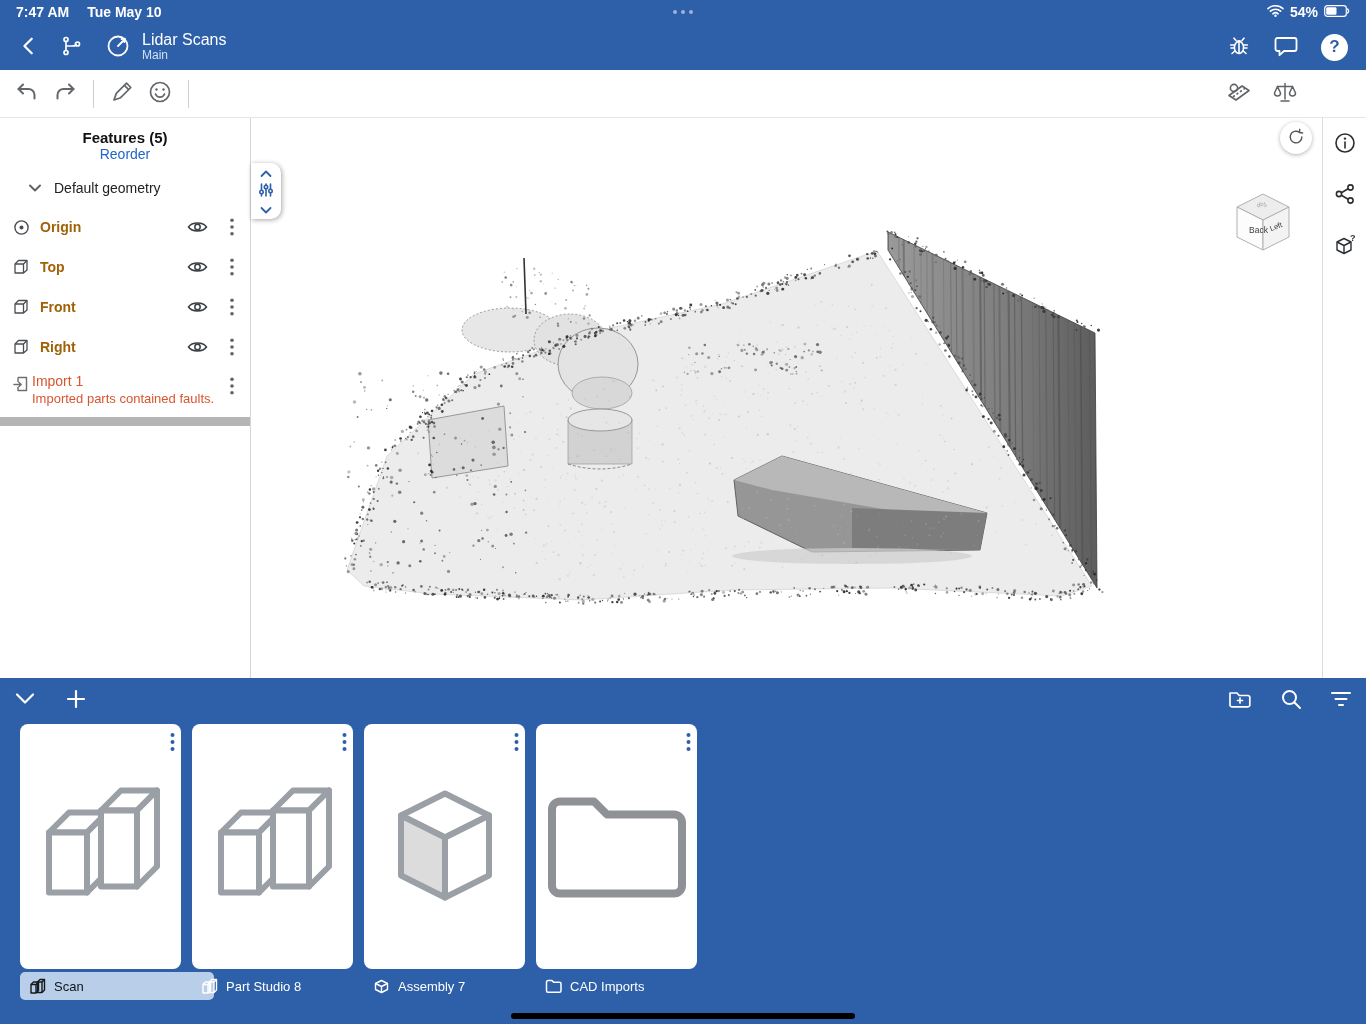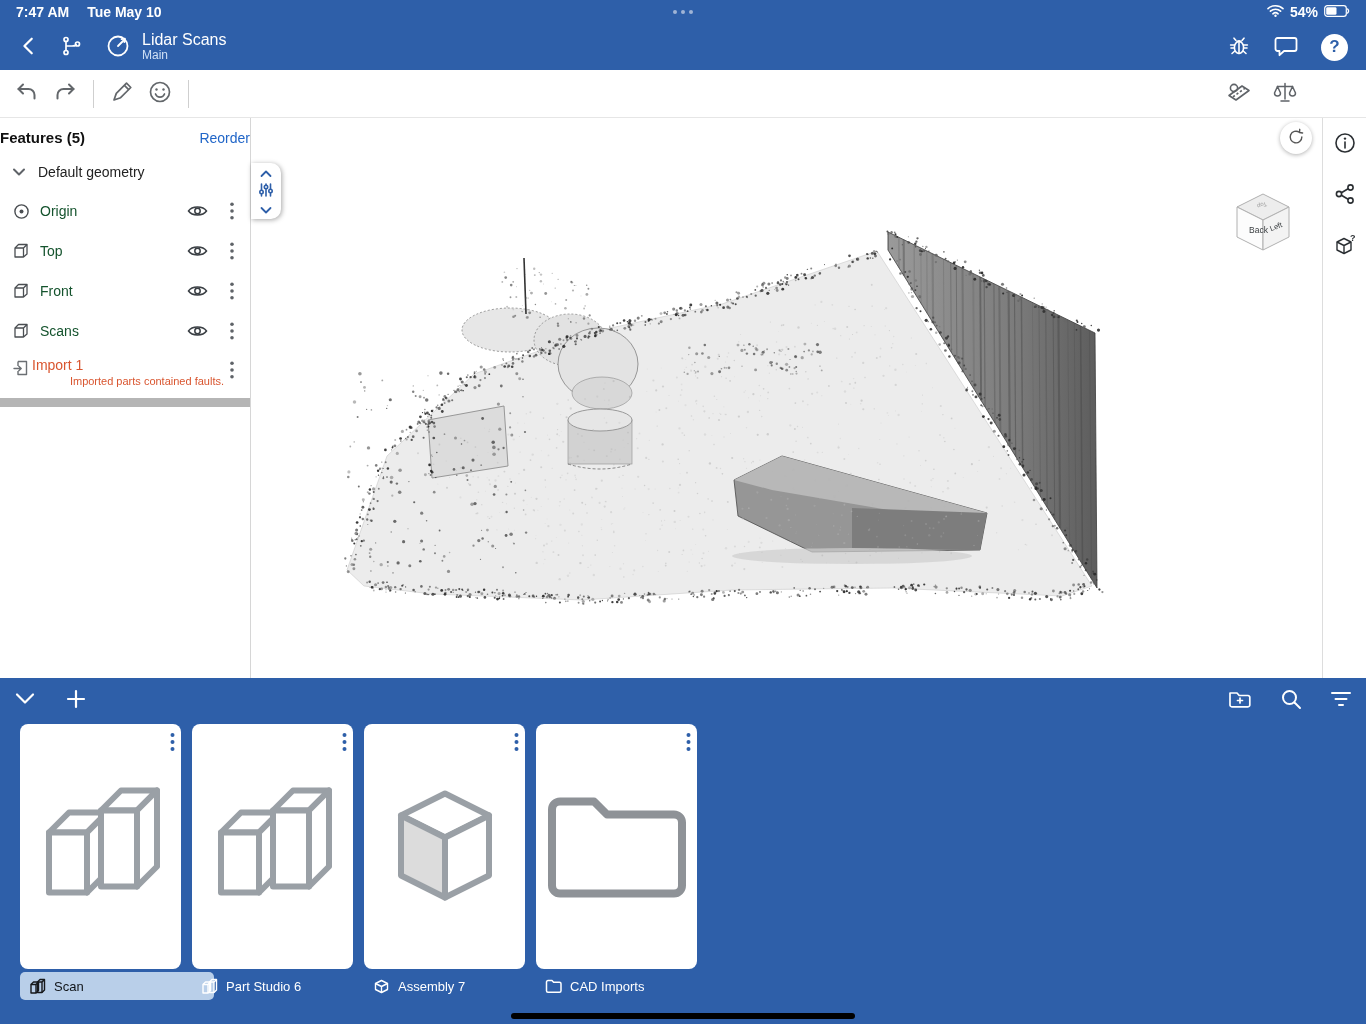--- a/index.html
+++ b/index.html
@@ -31,33 +31,33 @@
   .toolbar { position:absolute; top:70px; left:0; right:0; height:48px; background:#fff;
     border-bottom:1px solid #e6e6e6; display:flex; align-items:center; padding:0 8px; z-index:15; }
   .tb-sep { width:1px; height:28px; background:#cfcfcf; margin:0 9px; }
   .tbtn { width:38px; height:38px; display:flex; align-items:center; justify-content:center;
     background:none; border:none; }
   .tb-right { margin-left:auto; margin-right:54px; display:flex; align-items:center; gap:8px; }
 
   
   .features { position:absolute; top:118px; left:0; width:251px; bottom:346px; background:#fff;
     border-right:1px solid #d6d6d6; font-size:14px; color:#1c1e21; z-index:10; }
-  .features-header { display:flex; align-items:center; justify-content:space-between; padding:11px 0 9px; }
+  .features-header { display:flex; align-items:center; justify-content:space-between; padding:11px 12px 9px;flex-direction:column; }
   .features-title { font-size:15px; font-weight:bold; color:#111; }
   .reorder-link { font-size:14px; color:#2166c8; background:none; border:none; }
-  .group-row { display:flex; align-items:flex-start; gap:12px; padding:9px 12px 11px; color:#222; }
+  .group-row { display:flex; align-items:flex-start; gap:12px; padding:9px 12px 11px; color:#222;margin-left:16px; }
   .feat-row { display:flex; align-items:center; height:40px; padding:0 10px 0 10px; }
   .feat-ic { width:22px; display:flex; justify-content:center; }
-  .feat-label { flex:1; margin-left:8px; color:#14532d; }
+  .feat-label { flex:1; margin-left:8px; color:#a16207;font-weight:bold; }
   .eye-btn { background:none; border:none; margin-right:16px; display:flex; }
   .kebab-btn { background:none; border:none; display:flex; width:16px; justify-content:center; }
   .import-row { display:flex; align-items:flex-start; padding:6px 10px 4px; }
   .import-text { flex:1; margin-left:0; }
   .import-label { color:#d9552f; font-size:14px; }
-  .import-warning { color:#d9552f; font-size:11px; margin-top:2px;text-align:right; }
+  .import-warning { color:#d9552f; font-size:13px; margin-top:2px; }
   .progressbar { height:9px; background:#b5b5b5; margin-top:7px; width:100%; }
 
   
   .panel-handle { position:absolute; left:251px; top:163px; width:30px; height:56px; background:#fff;
     border-radius:0 10px 10px 0; box-shadow:1px 1px 5px rgba(0,0,0,.35); display:flex; z-index:12;
     flex-direction:column; align-items:center; justify-content:center; gap:1px; border:none; }
 
   
   .canvas { position:absolute; left:252px; right:44px; top:118px; bottom:346px; background:#fff; overflow:hidden; }
   .scan-svg { position:absolute; left:0; top:0; }
@@ -316,21 +316,21 @@
     </button>
   </div>
 
   <div class="feat-row">
     <span class="feat-ic">
       <svg width="18" height="18" viewBox="0 0 18 18" fill="none" stroke="#4a4e52" stroke-width="1.3" stroke-linejoin="round">
           <path d="M3 15 V6 l3.5-3.5 H15 V12 L11.5 15 z"></path>
           <path d="M3 6 h8.5 V15 M11.5 6 L15 2.5"></path>
         </svg>
     </span>
-    <span class="feat-label">Scans</span>
+    <span class="feat-label">Right</span>
     <button class="eye-btn">
       <svg width="21" height="14" viewBox="0 0 21 14" fill="none" stroke="#3a3f44" stroke-width="1.5">
           <path d="M1.5 7 C5 1.8 16 1.8 19.5 7 C16 12.2 5 12.2 1.5 7 z"></path>
           <circle cx="10.5" cy="7" r="2.7"></circle>
         </svg>
     </button>
     <button class="kebab-btn">
       <svg width="4" height="18" viewBox="0 0 4 18">
           <circle cx="2" cy="2.2" r="1.8" fill="#5f6368"></circle>
           <circle cx="2" cy="9" r="1.8" fill="#5f6368"></circle>
@@ -2514,21 +2514,21 @@
       </button>
       <button class="card-label">
         <span class="mini">
           <svg width="17" height="17" viewBox="0 0 17 17" fill="none" stroke="#fff" stroke-width="1.4" stroke-linejoin="round">
             <rect x="2" y="6.5" width="5" height="8.5"></rect>
               <path d="M2 6.5 l2.5-2.5 h5 L7 6.5 M7 15 l2.5-2.5 v-8.5"></path>
             <rect x="8.5" y="4" width="4.5" height="10.5"></rect>
               <path d="M8.5 4 l2.5-2.5 h4.5 L13 4 M13 14.5 l2.5-2.5 v-10.5"></path>
           </svg>
         </span>
-        <span>Part Studio 6</span>
+        <span>Part Studio 8</span>
       </button>
     </div>
 
     <div class="tab-col">
       <button class="card">
         <span class="card-kebab">
           <svg width="5" height="20" viewBox="0 0 5 20">
               <circle cx="2.5" cy="3" r="2" fill="#2e5fa9"></circle>
               <circle cx="2.5" cy="10" r="2" fill="#2e5fa9"></circle>
               <circle cx="2.5" cy="17" r="2" fill="#2e5fa9"></circle>

